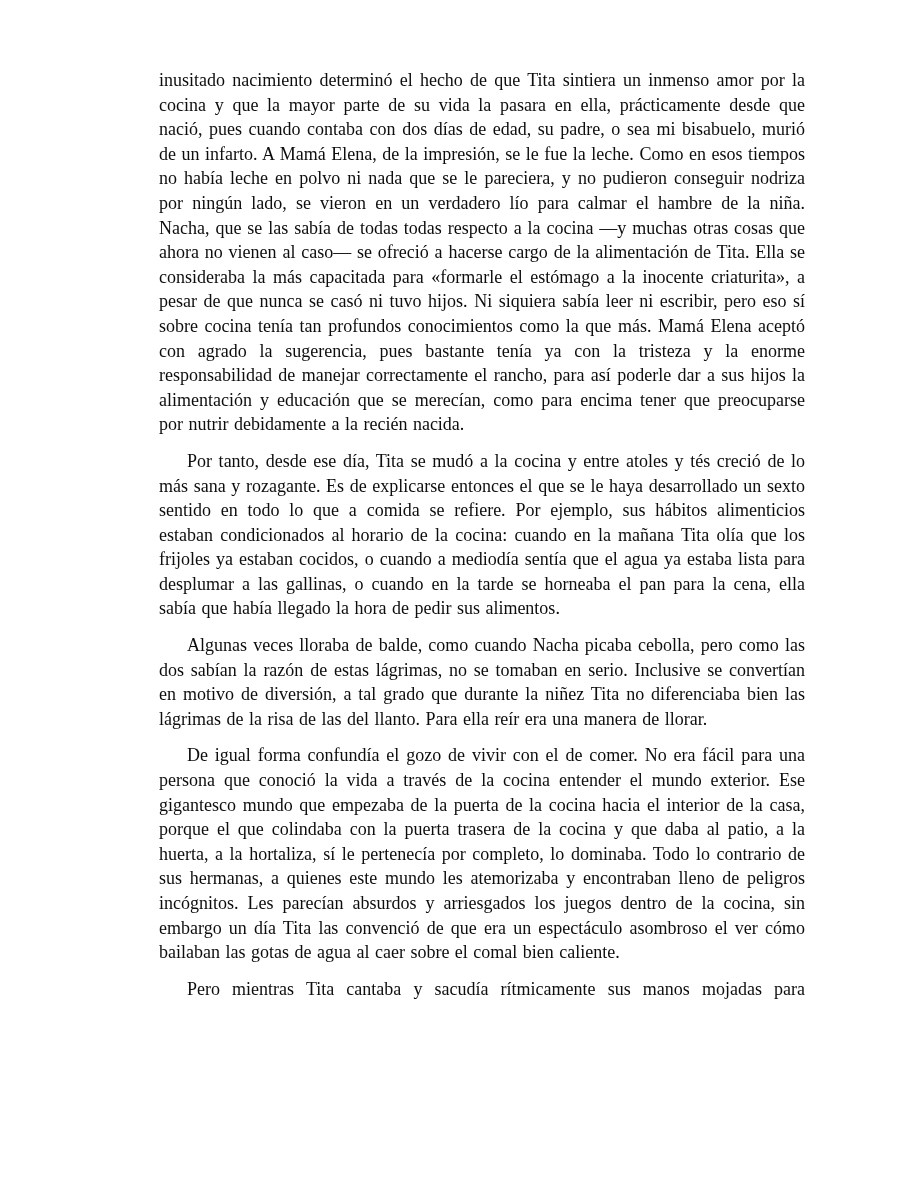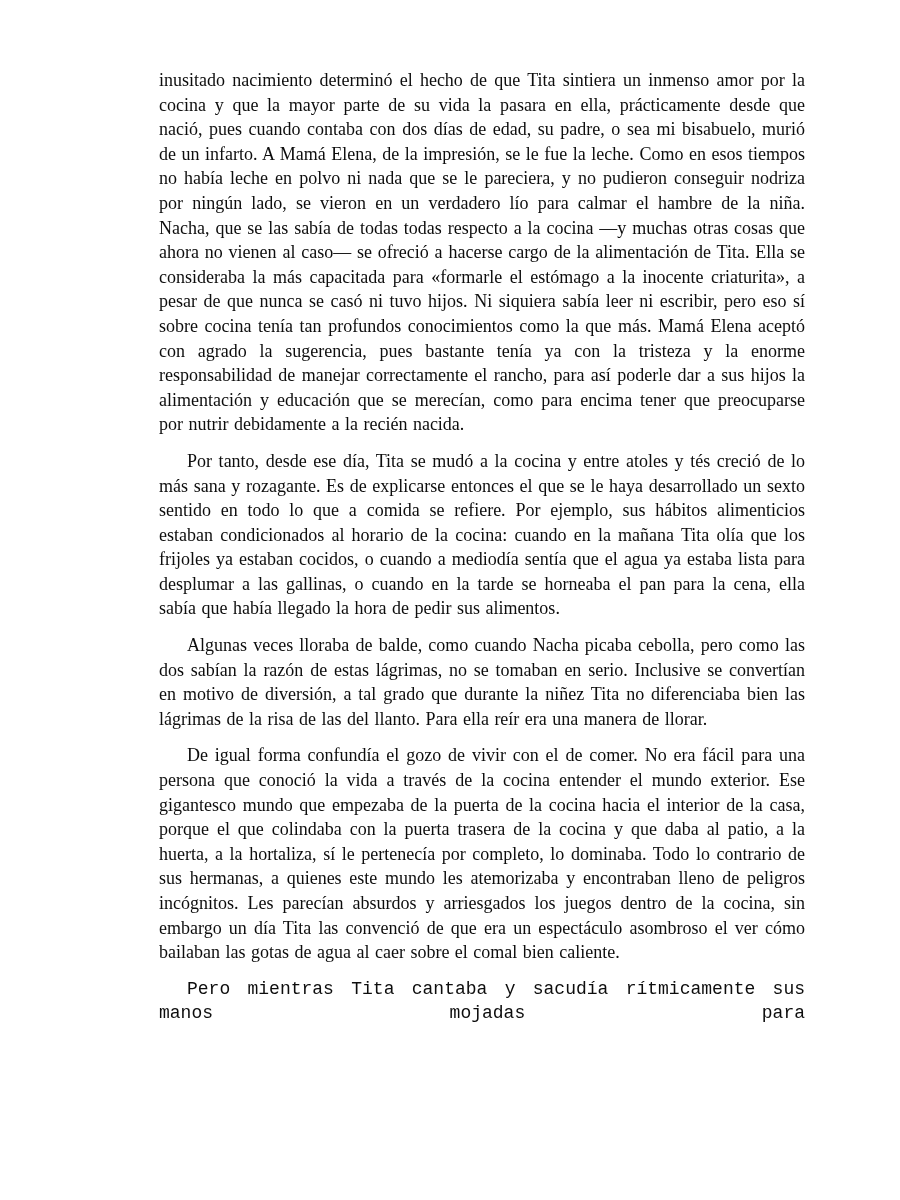--- a/index.html
+++ b/index.html
@@ -29,21 +29,20 @@
     text-align: justify;
     text-indent: 28px;
     word-spacing: 1px;
   }
   .para.no-indent {
     text-indent: 0;
   }
   .para.fill-last-line {
     text-align-last: justify;
     margin-bottom: 0;
-    font-family: Liberation Mono, monospace;
   }
 </style>
 </head>
 <body>
 
 <main class="page">
   <p class="para no-indent">inusitado nacimiento determinó el hecho de que Tita sintiera un inmenso amor por la cocina y que la mayor parte de su vida la pasara en ella, prácticamente desde que nació, pues cuando contaba con dos días de edad, su padre, o sea mi bisabuelo, murió de un infarto. A Mamá Elena, de la impresión, se le fue la leche. Como en esos tiempos no había leche en polvo ni nada que se le pareciera, y no pudieron conseguir nodriza por ningún lado, se vieron en un verdadero lío para calmar el hambre de la niña. Nacha, que se las sabía de todas todas respecto a la cocina —y muchas otras cosas que ahora no vienen al caso— se ofreció a hacerse cargo de la alimentación de Tita. Ella se consideraba la más capacitada para «formarle el estómago a la inocente criaturita», a pesar de que nunca se casó ni tuvo hijos. Ni siquiera sabía leer ni escribir, pero eso sí sobre cocina tenía tan profundos conocimientos como la que más. Mamá Elena aceptó con agrado la sugerencia, pues bastante tenía ya con la tristeza y la enorme responsabilidad de manejar correctamente el rancho, para así poderle dar a sus hijos la alimentación y educación que se merecían, como para encima tener que preocuparse por nutrir debidamente a la recién nacida.</p>
   <p class="para">Por tanto, desde ese día, Tita se mudó a la cocina y entre atoles y tés creció de lo más sana y rozagante. Es de explicarse entonces el que se le haya desarrollado un sexto sentido en todo lo que a comida se refiere. Por ejemplo, sus hábitos alimenticios estaban condicionados al horario de la cocina: cuando en la mañana Tita olía que los frijoles ya estaban cocidos, o cuando a mediodía sentía que el agua ya estaba lista para desplumar a las gallinas, o cuando en la tarde se horneaba el pan para la cena, ella sabía que había llegado la hora de pedir sus alimentos.</p>
   <p class="para">Algunas veces lloraba de balde, como cuando Nacha picaba cebolla, pero como las dos sabían la razón de estas lágrimas, no se tomaban en serio. Inclusive se convertían en motivo de diversión, a tal grado que durante la niñez Tita no diferenciaba bien las lágrimas de la risa de las del llanto. Para ella reír era una manera de llorar.</p>
   <p class="para">De igual forma confundía el gozo de vivir con el de comer. No era fácil para una persona que conoció la vida a través de la cocina entender el mundo exterior. Ese gigantesco mundo que empezaba de la puerta de la cocina hacia el interior de la casa, porque el que colindaba con la puerta trasera de la cocina y que daba al patio, a la huerta, a la hortaliza, sí le pertenecía por completo, lo dominaba. Todo lo contrario de sus hermanas, a quienes este mundo les atemorizaba y encontraban lleno de peligros incógnitos. Les parecían absurdos y arriesgados los juegos dentro de la cocina, sin embargo un día Tita las convenció de que era un espectáculo asombroso el ver cómo bailaban las gotas de agua al caer sobre el comal bien caliente.</p>

